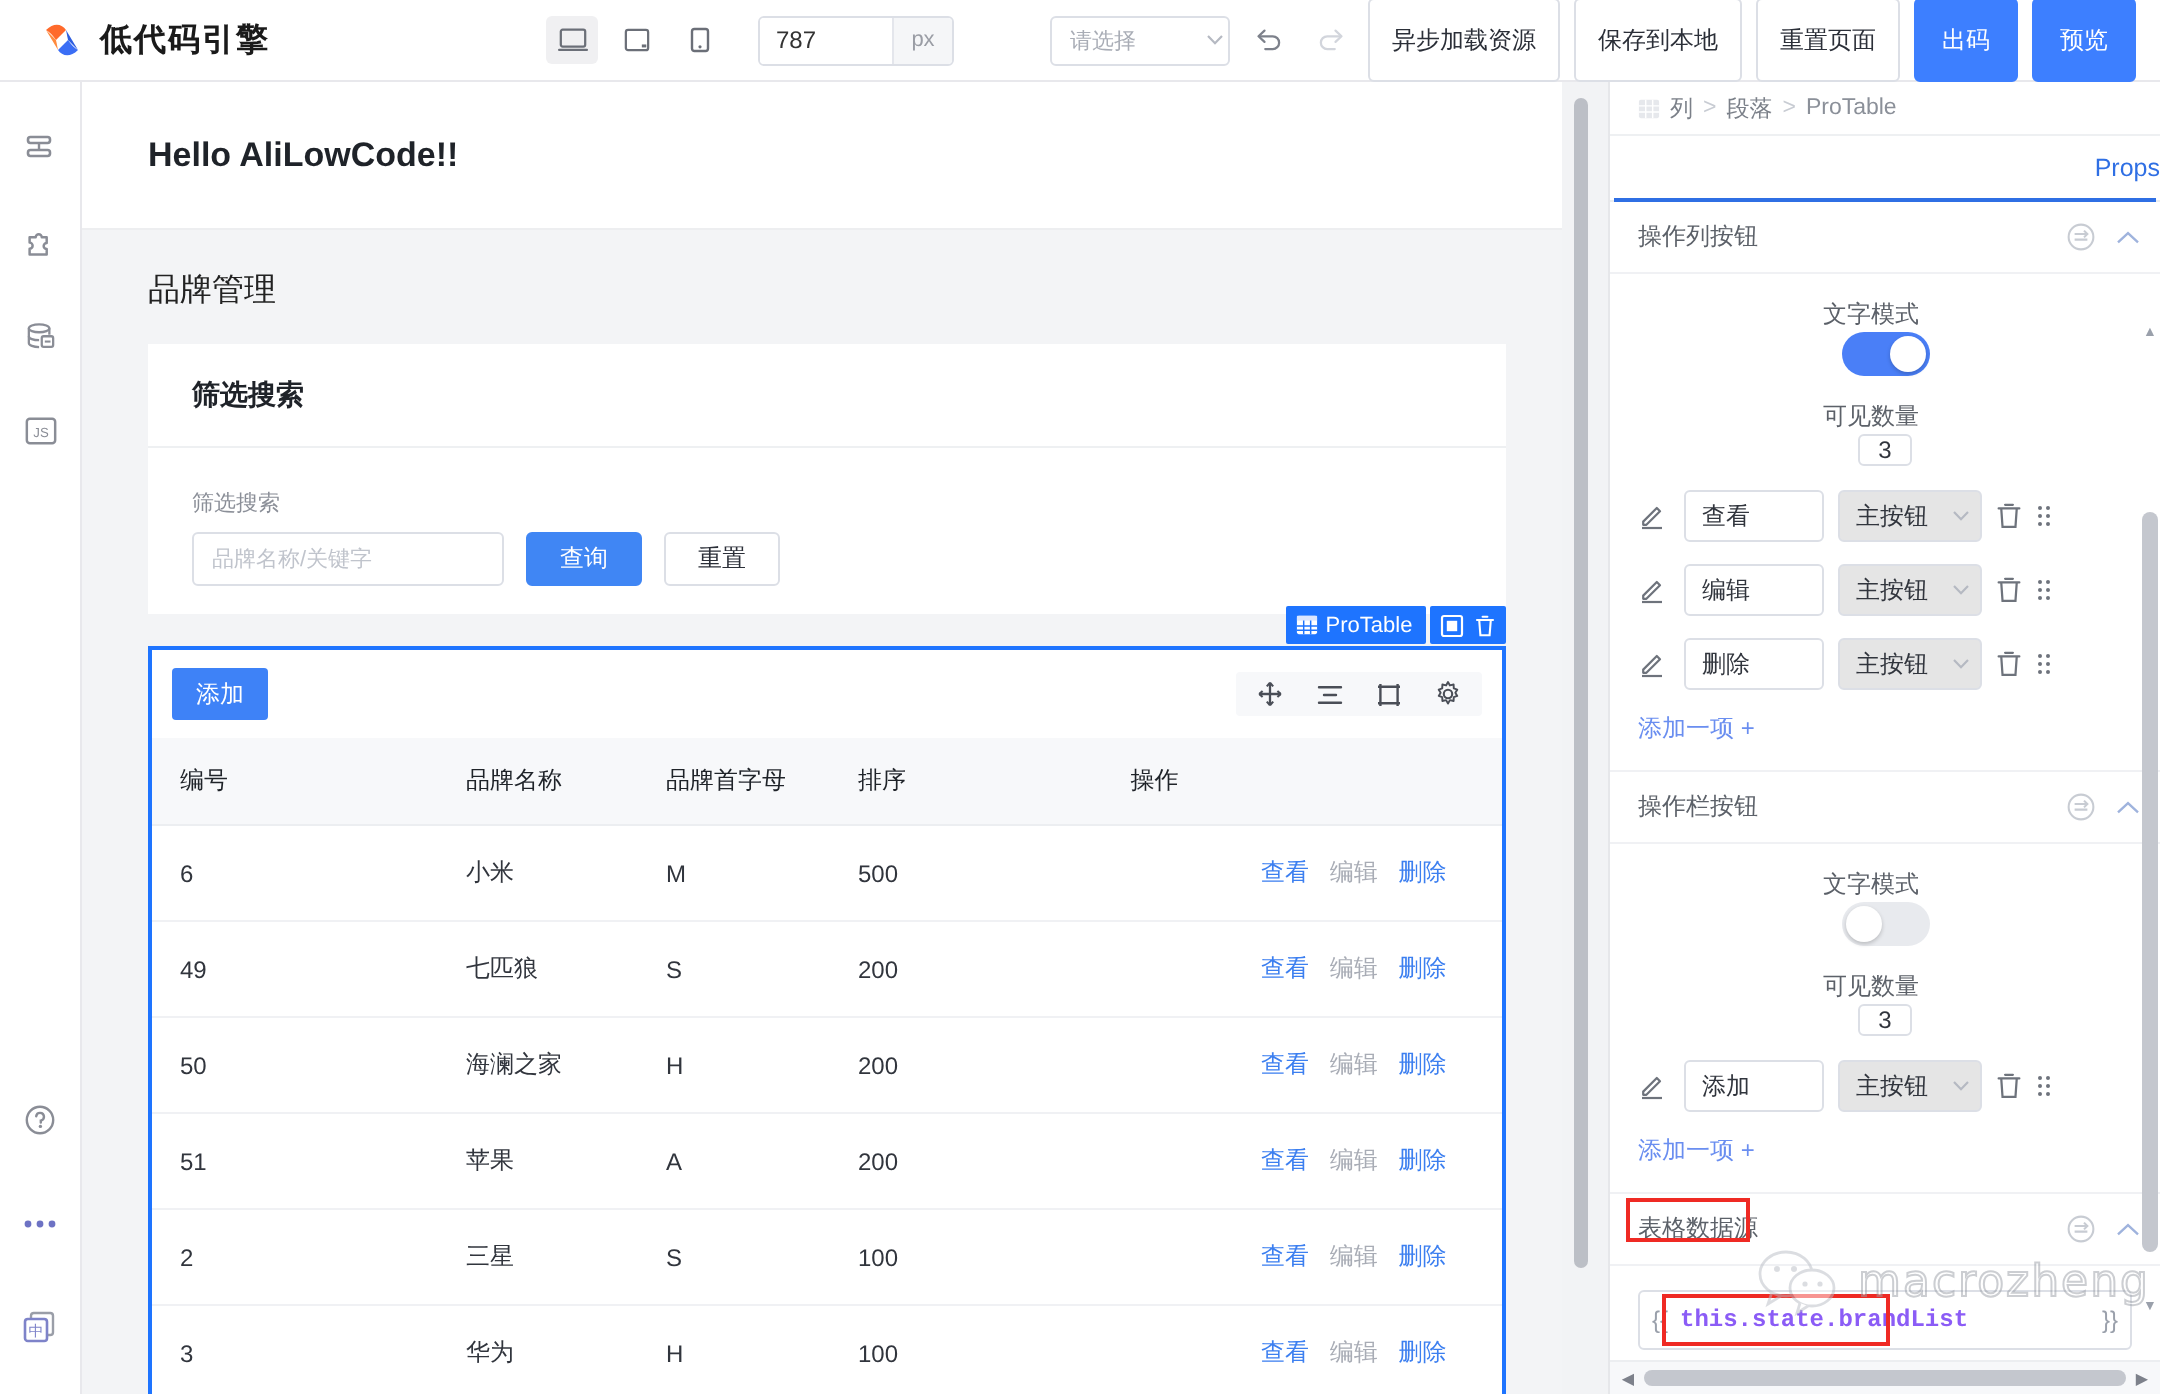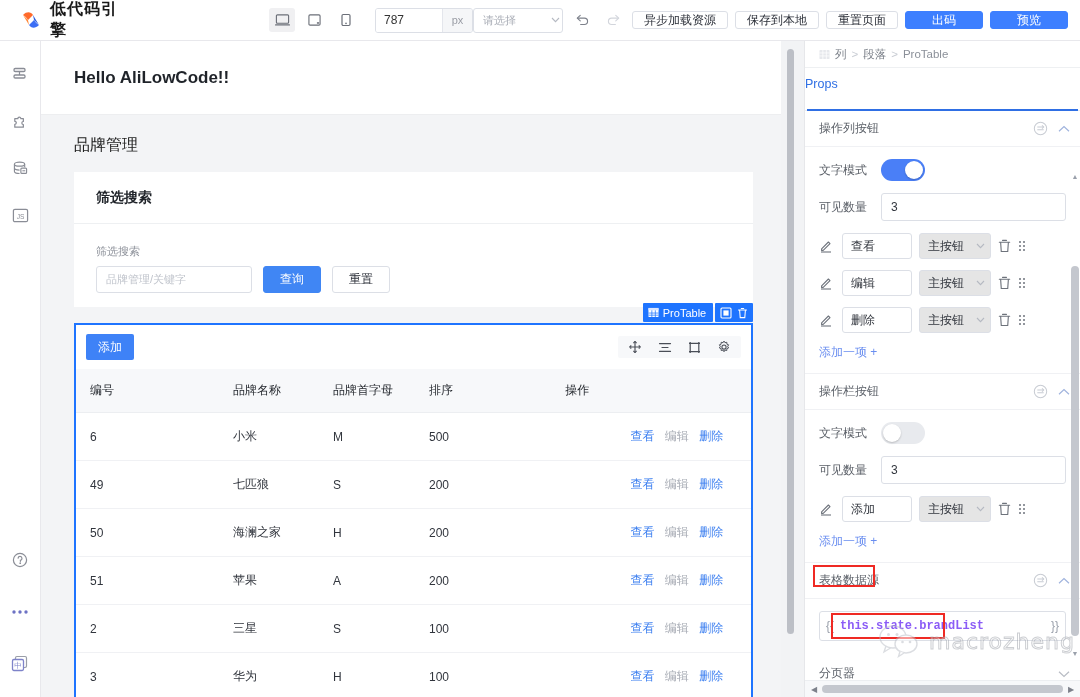--- a/index.html
+++ b/index.html
@@ -49,25 +49,25 @@
     display: flex; align-items: center; padding: 0 2px 0 9px; background: #fff;
     font-size: 11px; color: #a9adb6; cursor: pointer;
   }
   .mini-select .chev { margin-left: auto; color: #b5b9c2; }
   .icon-btn-plain {
     width: 24px; height: 24px; display: flex; align-items: center; justify-content: center;
     cursor: pointer; color: #7d818b; font-size: 15px;
   }
   .icon-btn-plain.disabled { color: #d2d5dc; cursor: default; }
   .tb-btn {
-    height: 18px; padding: 0 11px; border: 1px solid #dcdfe6; border-radius: 3px;
+    height: 42px; padding: 0 11px; border: 1px solid #dcdfe6; border-radius: 3px;
     background: #fff; font-size: 12px; color: #2b2f38; cursor: pointer;
     display: flex; align-items: center; font-family: inherit; white-space: nowrap;
   }
-  .tb-btn.primary { background: #3d7fff; border-color: #3d7fff; color: #fff; padding: 0 26px; }
+  .tb-btn.primary { background: #3d7fff; border-color: #3d7fff; color: #fff; padding: 0 13px; }
 
   
   .body { flex: 1; display: flex; min-height: 0; }
 
   
   .rail {
     width: 41px; min-width: 41px; background: #fff; border-right: 1px solid #e8e8ec;
     display: flex; flex-direction: column; align-items: center; padding-top: 18px;
   }
   .rail-icon {
@@ -169,36 +169,36 @@
   }
   .bc {
     height: 27px; display: flex; align-items: center; gap: 5px;
     padding: 0 0 0 14px; font-size: 11.5px; color: #9aa0ab; border-bottom: 1px solid #eef0f2;
   }
   .bc b { font-weight: normal; color: #7b8089; }
   .bc .sep { color: #c8ccd3; }
   .bc .cur { color: #8b9099; }
   .tabs { display: flex; border-bottom: 1px solid #ebedf0; }
   .tab {
-    flex: 1; text-align: left; font-size: 12.5px; color: #6b7079; padding: 9px 0 19px;
+    flex: 1; text-align: right; font-size: 12.5px; color: #6b7079; padding: 9px 0 9px;
     cursor: pointer; position: relative;
   }
   .tab.active { color: #2f6fe4; }
   .tab.active::after {
     content: ""; position: absolute; left: 2px; right: 2px; bottom: -1px; height: 2px; background: #2f6fe4;
   }
   .rscroll { flex: 1; overflow: hidden; position: relative; }
   .sec-head {
     display: flex; align-items: center; padding: 9px 10px 9px 14px;
     font-size: 12px; color: #5d6views; color: #5c6169; border-bottom: 1px solid #f0f1f4;
   }
   .sec-head .ttl { color: #5c6169; }
   .sec-head .sp { margin-left: auto; display: flex; align-items: center; gap: 10px; color: #c3c7cf; }
   .sec-body { padding: 12px 14px 12px 14px; border-bottom: 1px solid #f0f1f4; }
-  .prow { display: flex; align-items: center; margin-bottom: 12px; }
+  .prow { display: flex; align-items: center; margin-bottom: 12px; flex-direction: column; }
   .plabel { width: 62px; font-size: 12px; color: #5c6169; }
   .switch { width: 44px; height: 22px; border-radius: 11px; position: relative; cursor: pointer; }
   .switch.on { background: #4a7ff7; }
   .switch.off { background: #e8eaee; }
   .switch .knob {
     position: absolute; top: 2px; width: 18px; height: 18px; border-radius: 50%;
     background: #fff; box-shadow: 0 1px 2px rgba(0,0,0,.2);
   }
   .switch.on .knob { right: 2px; }
   .switch.off .knob { left: 2px; }
@@ -412,21 +412,21 @@
         <div class="hello">Hello AliLowCode!!</div>
 
         <div class="page-area">
           <div class="page-title">品牌管理</div>
 
           <div class="card">
             <div class="card-head">筛选搜索</div>
             <div class="card-body">
               <div class="field-label">筛选搜索</div>
               <div class="field-row">
-                <div class="txt-input">品牌管理/关键字</div>
+                <div class="txt-input">品牌名称/关键字</div>
                 <div class="btn-sm primary">查询</div>
                 <div class="btn-sm">重置</div>
               </div>
             </div>
           </div>
 
           <div class="protable-block">
             <div class="sel-label-bar">
               <div class="sel-tag">
                 <span>

